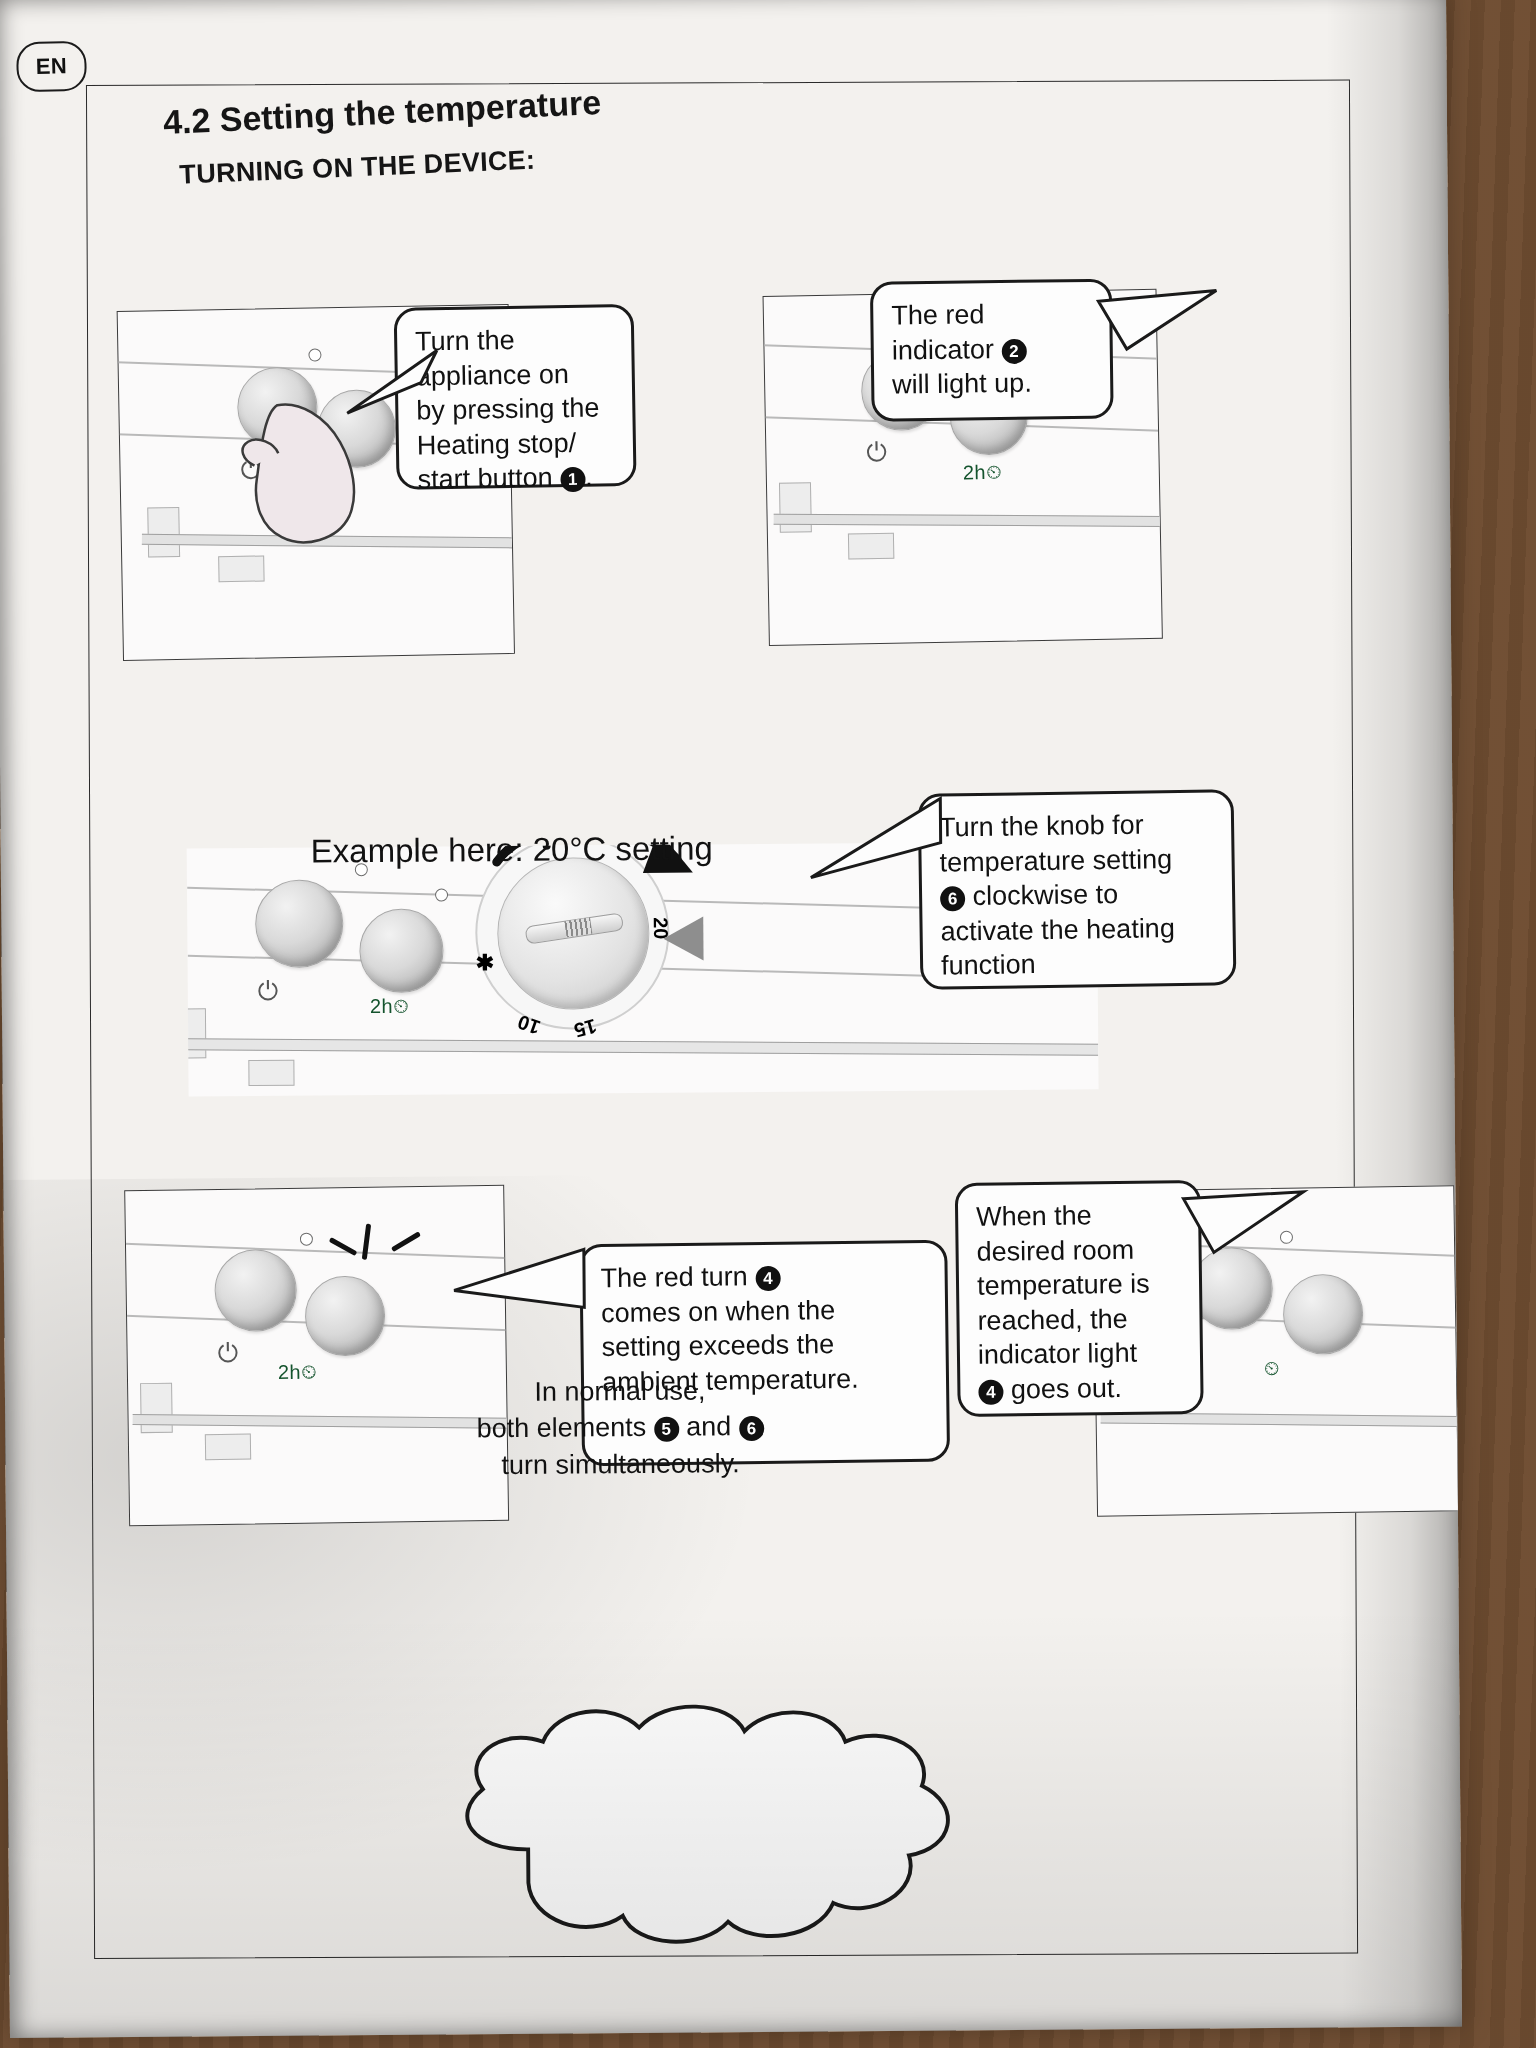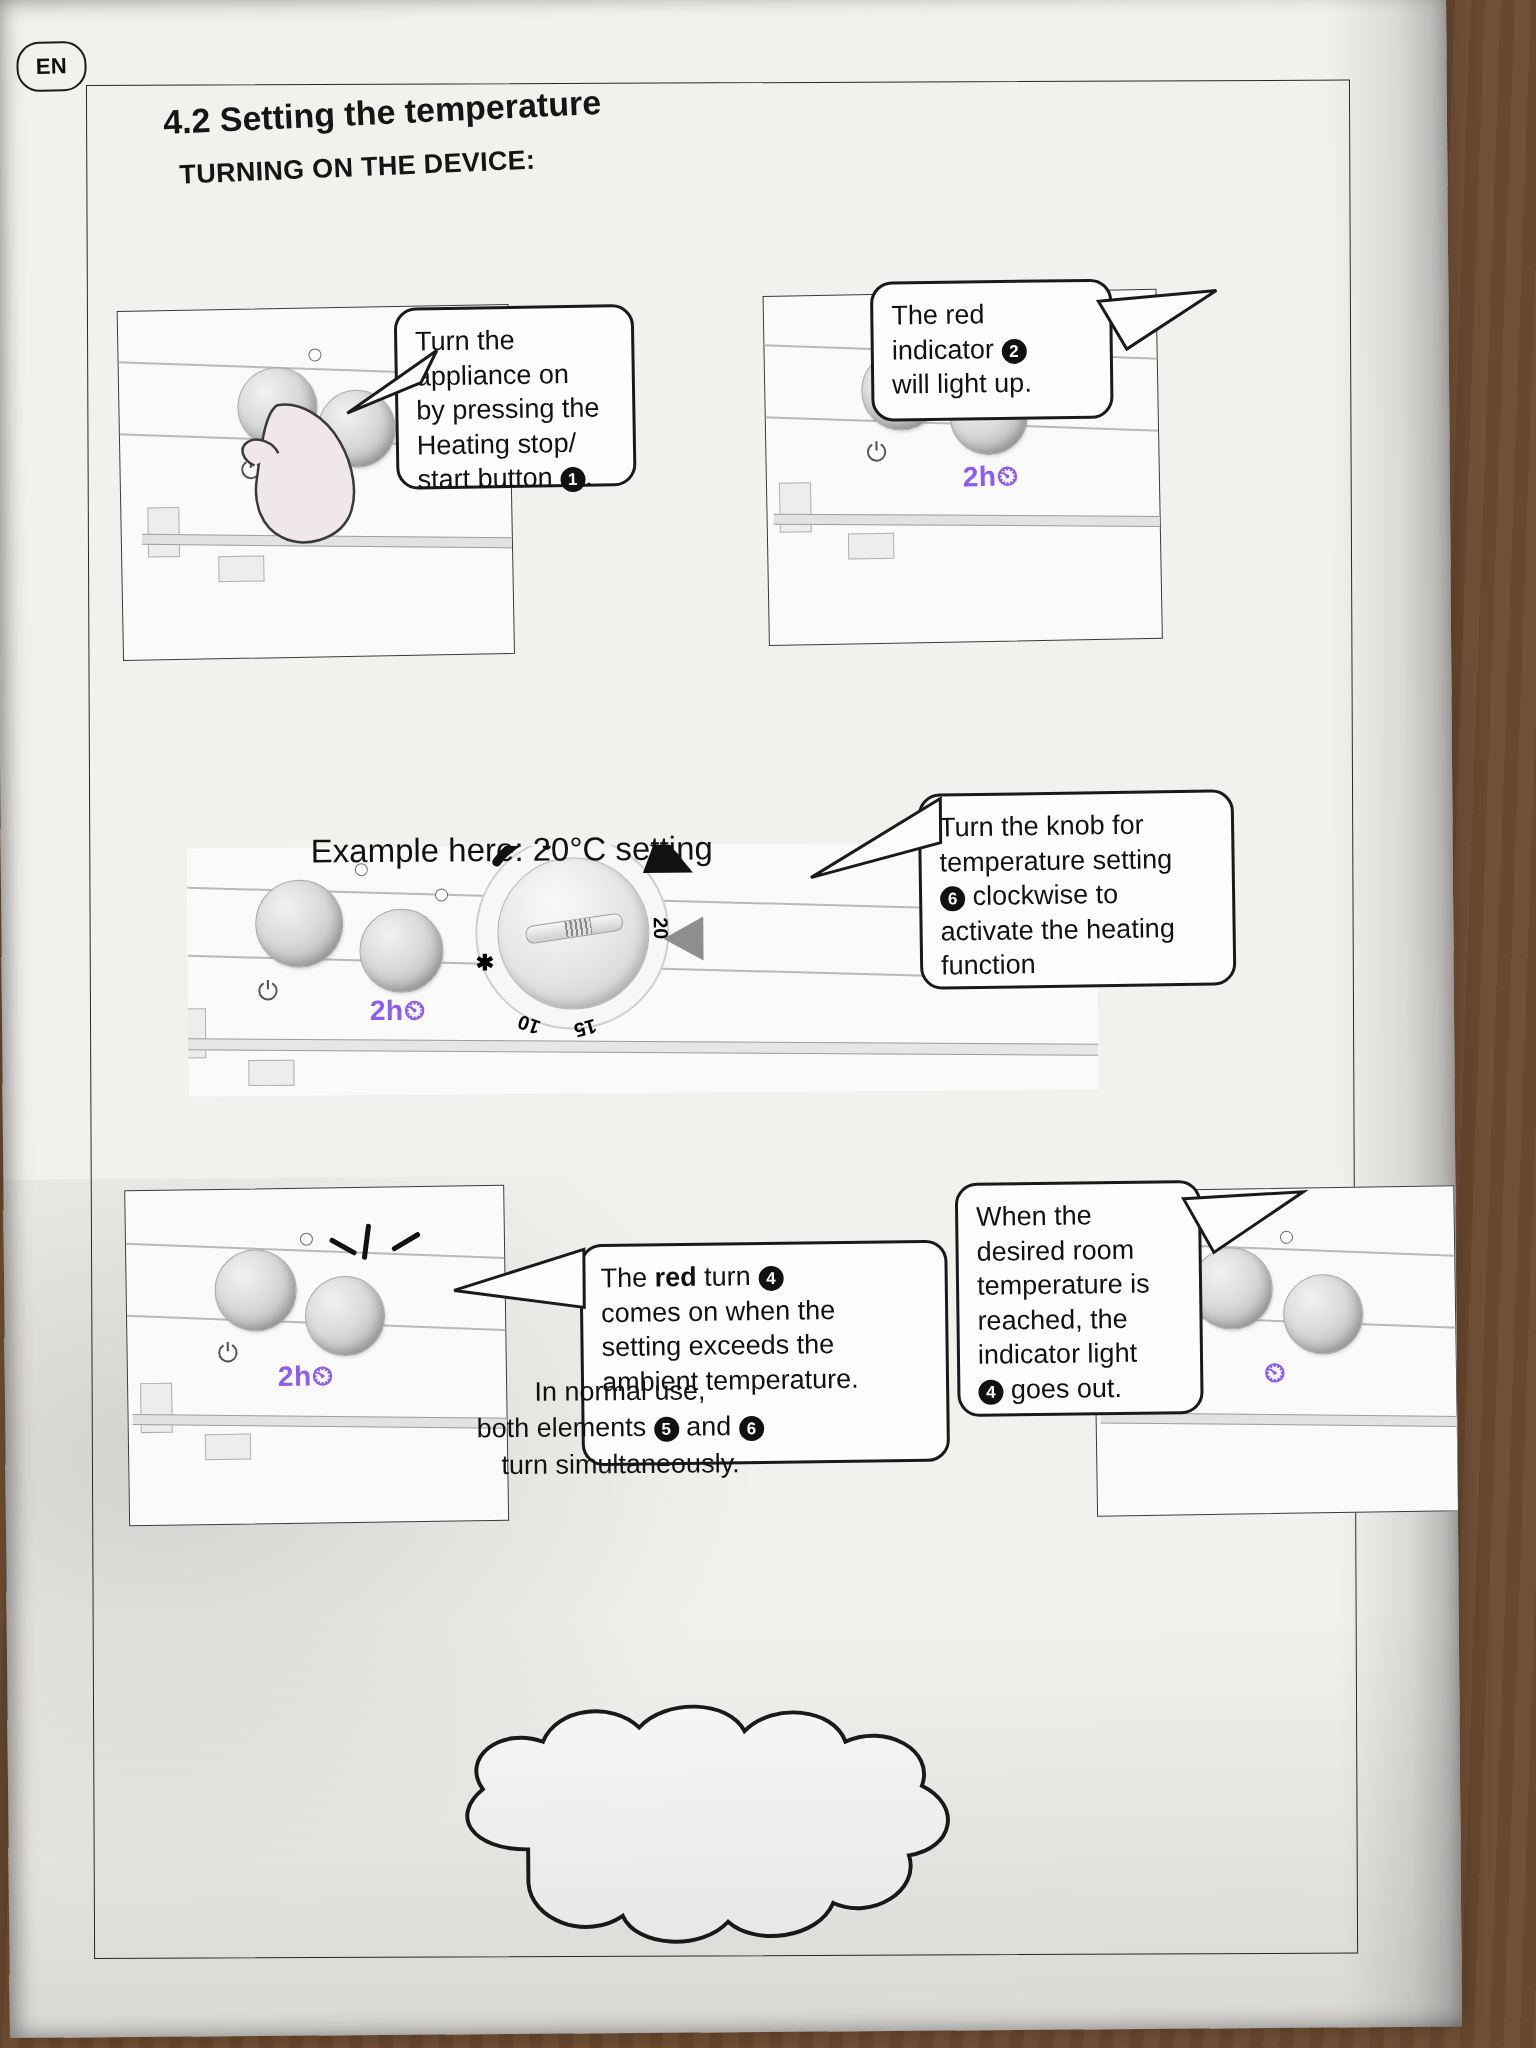--- a/index.html
+++ b/index.html
@@ -86,36 +86,36 @@
     position:absolute;height:2px;background:#b9b9b9;
   }
   .knob{
     position:absolute;border-radius:50%;
     background:radial-gradient(circle at 35% 30%, #f2f2f2 0%, #d9d9d9 45%, #b4b4b4 80%, #9a9a9a 100%);
     border:1px solid #a7a7a7;
     box-shadow:inset -4px -5px 9px rgba(0,0,0,.18), 1px 2px 3px rgba(0,0,0,.12);
   }
   .led{position:absolute;width:11px;height:11px;border-radius:50%;border:1.6px solid #6d6d6d;background:#fff;}
   .pwr-sym{position:absolute;font-size:26px;color:#555;}
-  .lbl-2h{position:absolute;font-size:28px;font-weight:bold;color:#8b5cf6;letter-spacing:.5px;}
+  .lbl-2h{position:absolute;font-size:20px;font-weight:normal;color:#14532d;letter-spacing:.5px;}
   .foot{
     position:absolute;background:#ededed;border:1.4px solid #b0b0b0;
   }
 
   
   .bubble{
     position:absolute;
     border:3px solid #1a1a1a;
     border-radius:22px;
     background:#fdfdfd;
     padding:14px 18px;
     font-size:27px;line-height:1.28;color:#111;
     box-sizing:border-box;
   }
-  .bubble b{font-weight:bold;}
+  .bubble b{font-weight:normal;}
   .circ{
     display:inline-block;width:25px;height:25px;border-radius:50%;
     background:#111;color:#fff;font-size:17px;line-height:25px;text-align:center;
     font-weight:bold;vertical-align:1px;
   }
   .tail{position:absolute;}
 
   .caption{
     position:absolute;left:310px;top:835px;
     font-size:33px;color:#121212;

